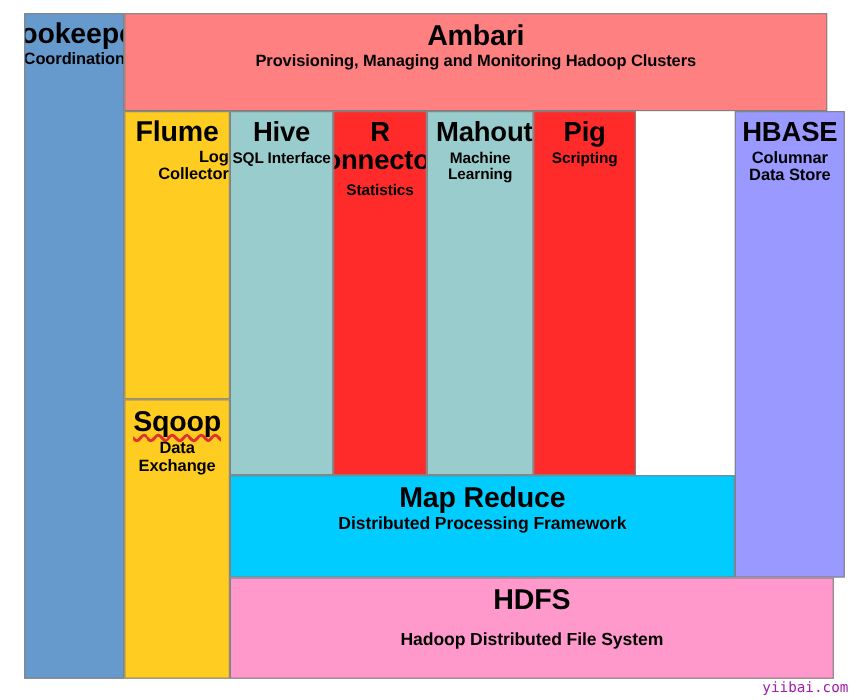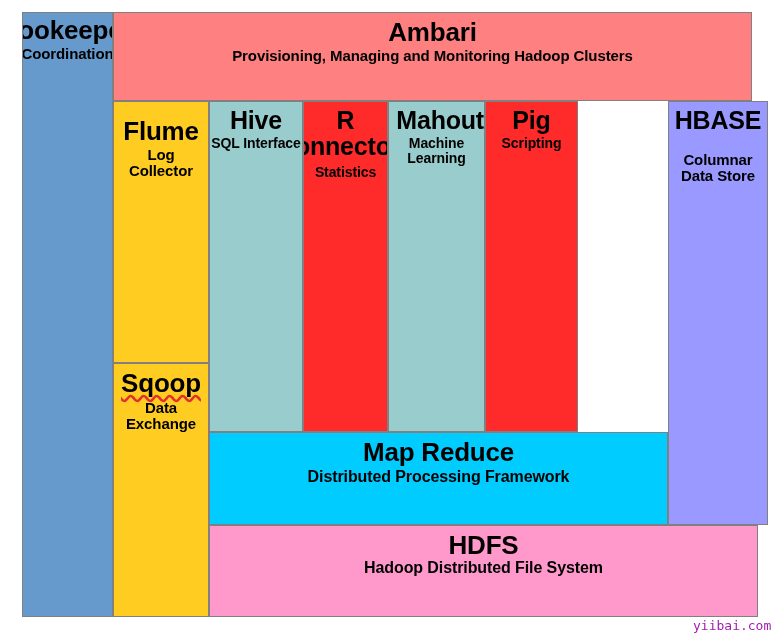--- a/index.html
+++ b/index.html
@@ -62,21 +62,22 @@
     background: #FF8080;
     padding-top: 6px;
   }
   #blk-ambari .title { font-size: 26px; }
   #blk-ambari .sub { font-size: 15px; margin-top: 2px; }
 
   
   #blk-flume {
     left: 113px; top: 101px; width: 96px; height: 262px;
     background: #FFCC22;
-    padding-top: 16px;
+    padding-top: 4px;
+    text-align: right;
   }
   #blk-flume .title { font-size: 26px; }
   #blk-flume .sub { font-size: 15px; margin-top: 2px; }
 
   
   #blk-sqoop {
     left: 113px; top: 363px; width: 96px; height: 254px;
     background: #FFCC22;
     padding-top: 6px;
   }
@@ -97,42 +98,41 @@
   #blk-rconn .sub { font-size: 14px; margin-top: 6px; }
   #blk-mahout{ left: 388px; width: 97px; background: #99CCCC; align-items: flex-end; }
   #blk-pig   { left: 485px; width: 93px; background: #FF2B2B; }
   #blk-oozie { left: 578px; width: 90px; background: #99CCCC; }
 
   
   #blk-hbase {
     left: 668px; top: 101px; width: 100px; height: 424px;
     background: #9999FF;
     padding-top: 6px;
-    gap: 16px;
   }
   #blk-hbase .title { font-size: 25px; }
   #blk-hbase .sub { font-size: 15px; margin-top: 2px; }
 
   
   #blk-mapreduce {
     left: 209px; top: 432px; width: 459px; height: 93px;
     background: #00CCFF;
     padding-top: 6px;
   }
   #blk-mapreduce .title { font-size: 26px; }
   #blk-mapreduce .sub { font-size: 16px; margin-top: 2px; }
 
   
   #blk-hdfs {
     left: 209px; top: 525px; width: 549px; height: 92px;
     background: #FF99CC;
     padding-top: 6px;
   }
   #blk-hdfs .title { font-size: 26px; }
-  #blk-hdfs .sub { font-size: 16px; margin-top: 0; }
+  #blk-hdfs .sub { font-size: 16px; margin-top: 14px; }
 
   
   #watermark {
     position: absolute;
     left: 693px;
     top: 618px;
     font-family: "DejaVu Sans Mono", monospace;
     font-size: 13px;
     color: #a21caf;
     letter-spacing: 0px;

